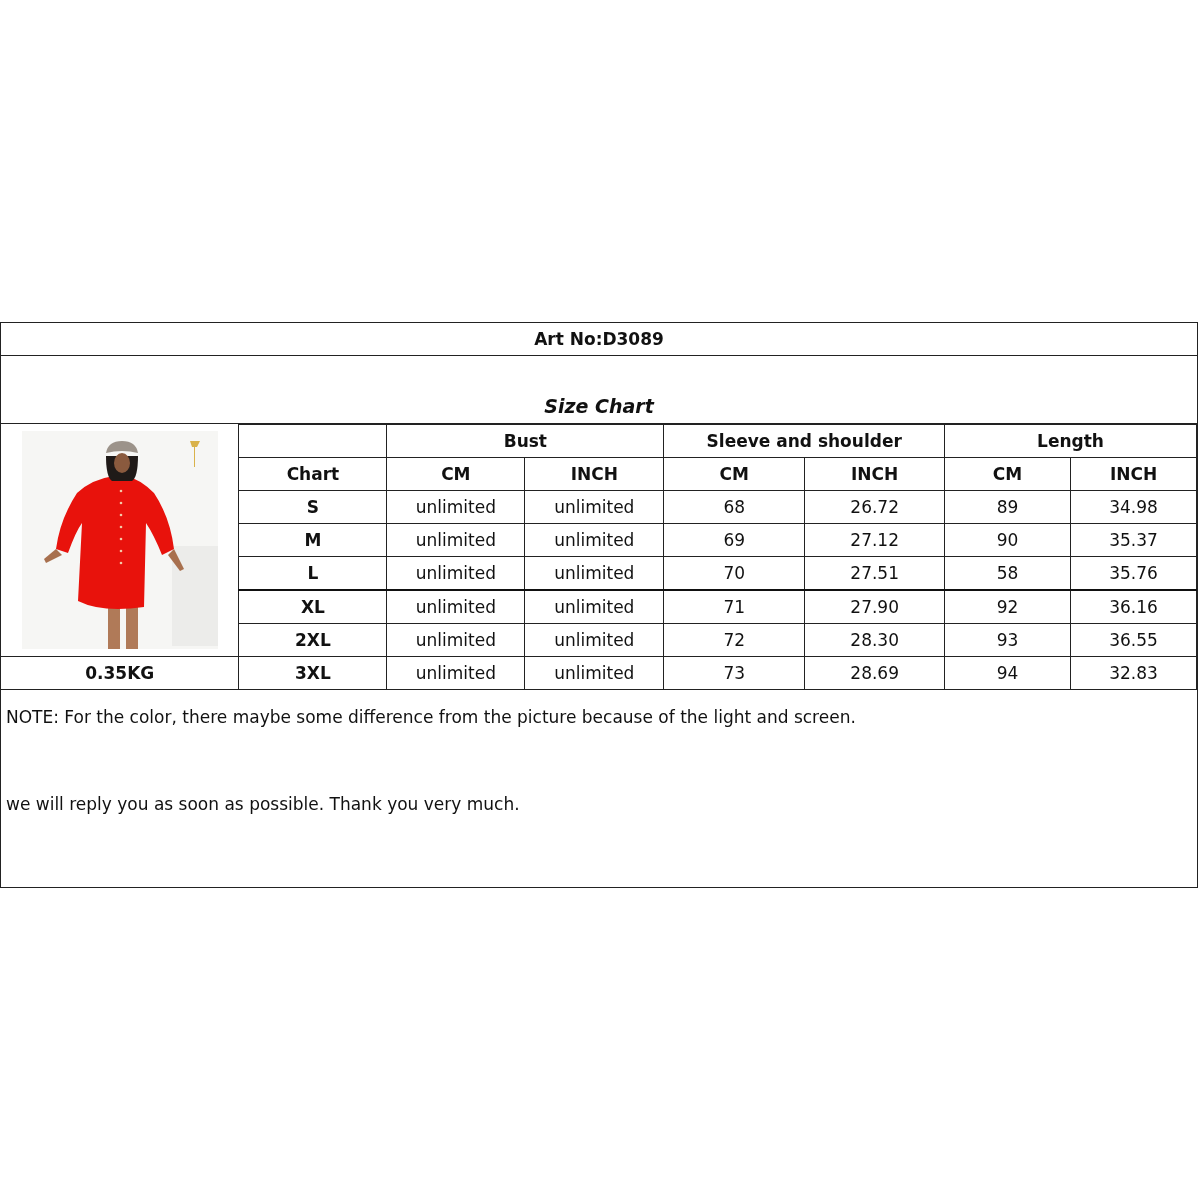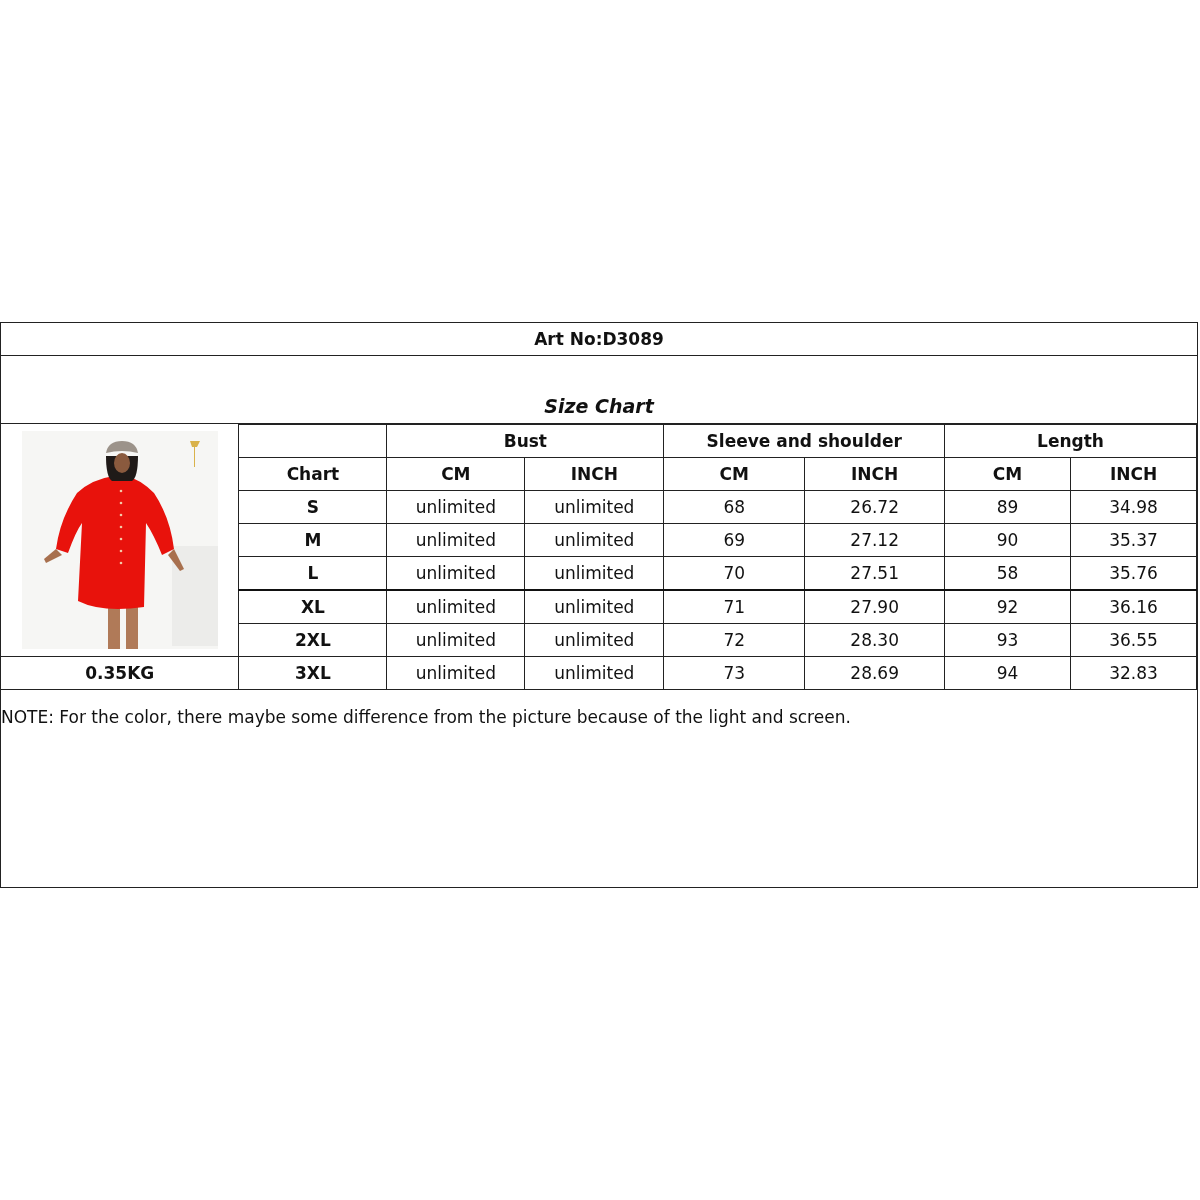--- a/index.html
+++ b/index.html
@@ -7,21 +7,21 @@
   .sheet { position:absolute; left:0; top:322px; width:1198px; height:566px; border:1.5px solid #222; box-sizing:border-box; }
   .title-row { position:absolute; left:0; width:1196px; border-bottom:1.5px solid #222; display:flex; align-items:center; justify-content:center; font-weight:bold; box-sizing:border-box; }
   .r1 { top:0; height:33px; font-size:17px; }
   .r2 { top:33px; height:33px; font-size:17px; }
   .r3 { top:66px; height:35px; font-size:19px;font-style:italic; }
   table.grid { position:absolute; left:0; top:101px; border-collapse:collapse; table-layout:fixed; }
   table.grid td { border:1.5px solid #222; text-align:center; vertical-align:middle; height:32px; padding:0; font-size:17px; }
   table.grid td.b { font-weight:bold; }
   .photo-cell { border-left:none !important; }
   .photo { width:196px; height:218px; margin:0 auto; position:relative; background:#f5f5f3; overflow:hidden; }
-  .notes { position:absolute; left:0; top:380px; width:1196px; font-size:17px; line-height:29px; box-sizing:border-box; }
+  .notes { position:absolute; left:0; top:380px; width:1196px; font-size:17px; line-height:29px; padding-left:5px; box-sizing:border-box; }
   .notes p { margin:0; }
   .gap { height:29px; }
   .thick-bottom td { border-bottom:2.5px solid #111 !important; }
 </style>
 </head>
 <body>
 
 <div class="sheet">
   <div class="title-row r1">Art No:D3089</div>
   <div class="title-row r3">Size Chart</div>
@@ -140,14 +140,15 @@
       <td>94</td>
       <td>32.83</td>
     </tr>
   </tbody>
     </table>
 
   <div class="notes">
     <p>NOTE:  For the color, there maybe some difference from the picture because of the light and screen.</p>
     <div class="gap"></div>
     <div class="gap"></div>
+    <p>we will reply you as soon as possible. Thank you very much.</p>
   </div>
 </div>
 
 </body></html>

